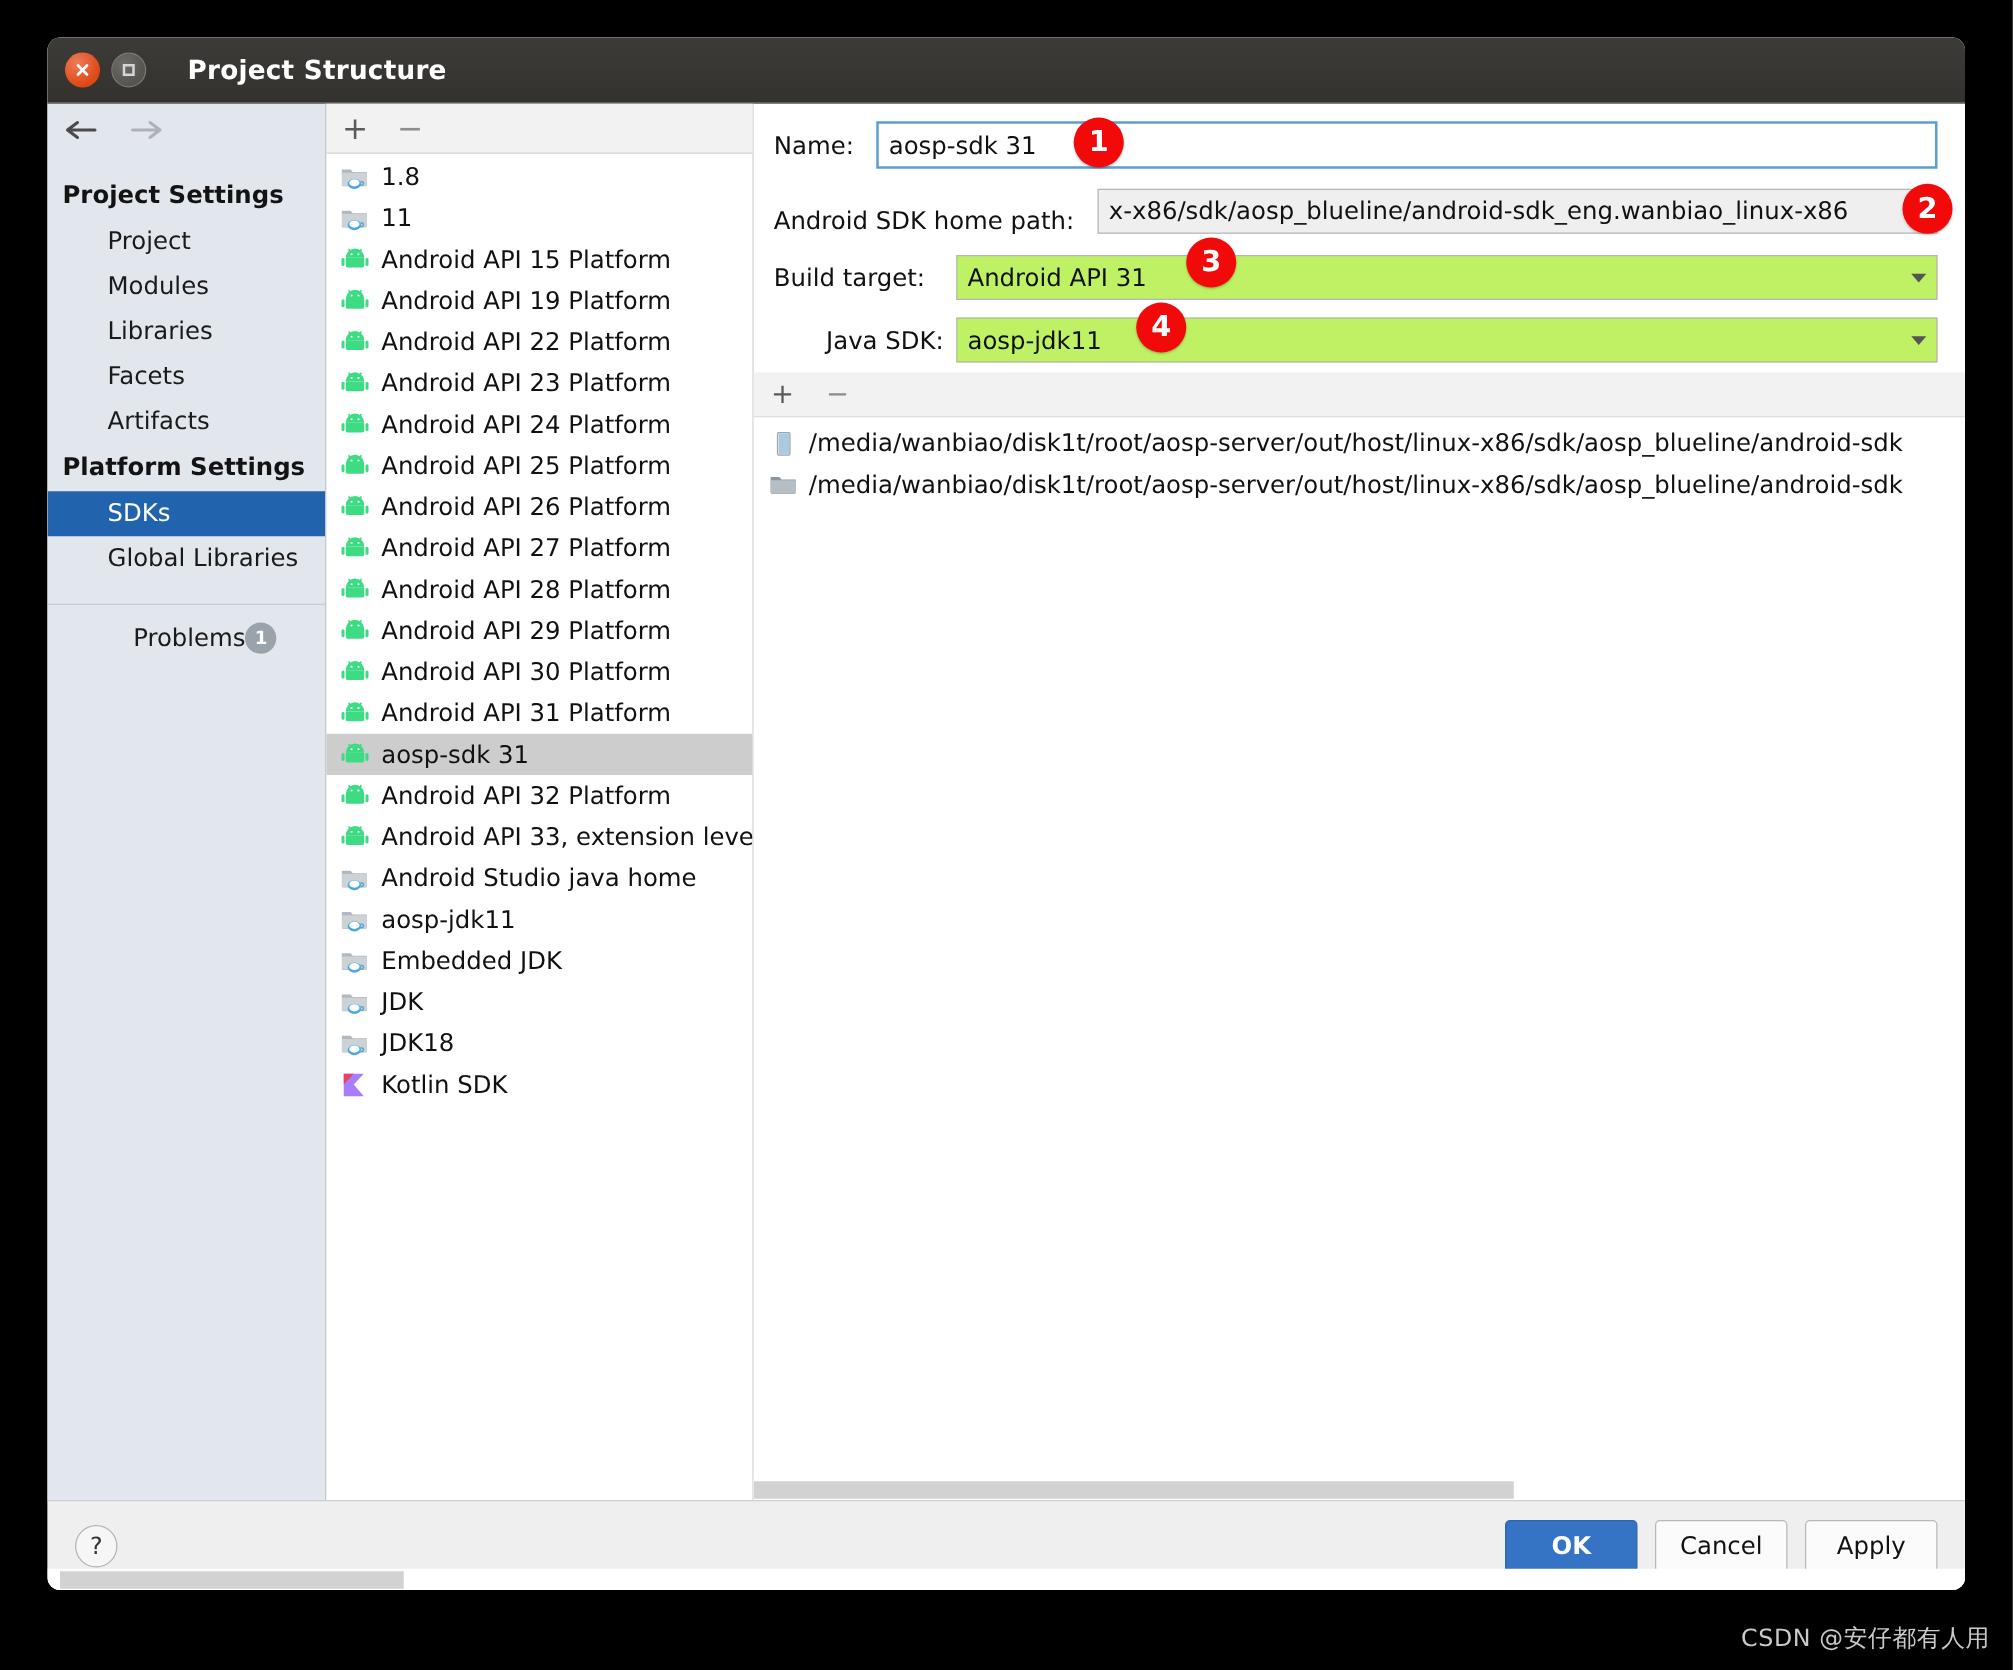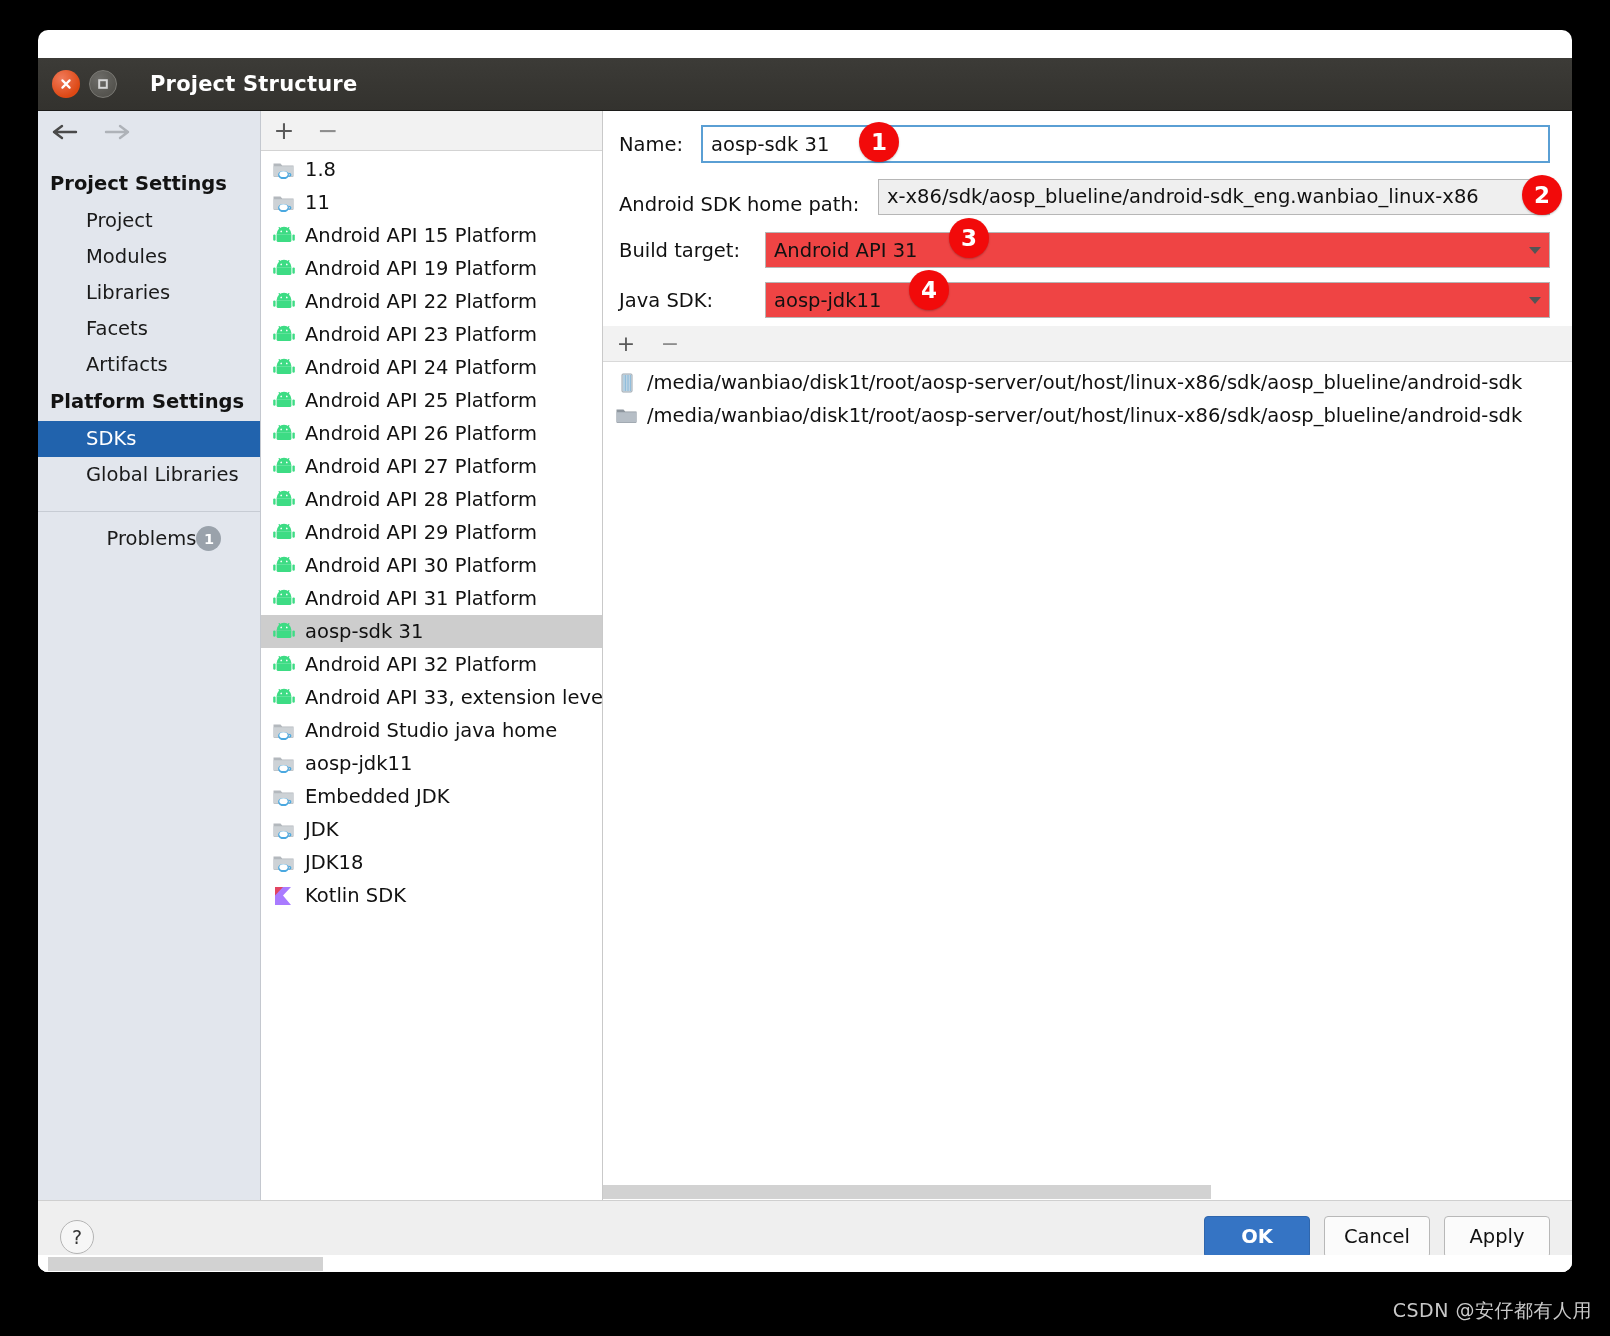--- a/index.html
+++ b/index.html
@@ -26,21 +26,20 @@
 
   
   #titlebar {
     height: 52px;
     flex: 0 0 52px;
     background: linear-gradient(180deg,#3c3b37 0%,#33322e 100%);
     display: flex;
     align-items: center;
     padding-left: 14px;
     position: relative;
-    margin-top: 28px;
   }
   .wbtn {
     width: 28px; height: 28px;
     border-radius: 50%;
     margin-right: 9px;
     display: flex; align-items: center; justify-content: center;
     flex: 0 0 auto;
   }
   .wbtn.close { background: radial-gradient(circle at 35% 30%, #f07a5a, #dd4814 70%); }
   .wbtn.max   { background: radial-gradient(circle at 35% 30%, #6d6c68, #55544f 70%); border:1px solid #7a7974;}
@@ -218,41 +217,41 @@
     display: flex;
     align-items: center;
     overflow: hidden;
     white-space: nowrap;
     min-width: 0;
   }
   .fcombo {
     flex: 1 1 auto;
     height: 36px;
     border: 1px solid #b6b6b6;
-    background: #ef4444;
+    background: #bef264;
     font-size: 19.5px;
     color: #111;
     padding: 0 8px;
     display: flex;
     align-items: center;
     justify-content: space-between;
     min-width: 0;
   }
   .caret {
     width: 0; height: 0;
     border-left: 6px solid transparent;
     border-right: 6px solid transparent;
     border-top: 7px solid #555;
     flex: 0 0 auto;
     margin-left: 8px;
   }
   .lbl-name  { width: 72px; }
   .lbl-sdk   { width: 249px; margin-top: 16px; }
   .lbl-build { width: 136px; }
-  .lbl-java  { width: 136px; }
+  .lbl-java  { width: 136px; text-align: right; }
 
   
   .callout {
     position: absolute;
     width: 40px; height: 40px;
     border-radius: 50%;
     background: #f20a0a;
     color: #ffffff;
     font-size: 23px;
     font-weight: bold;

